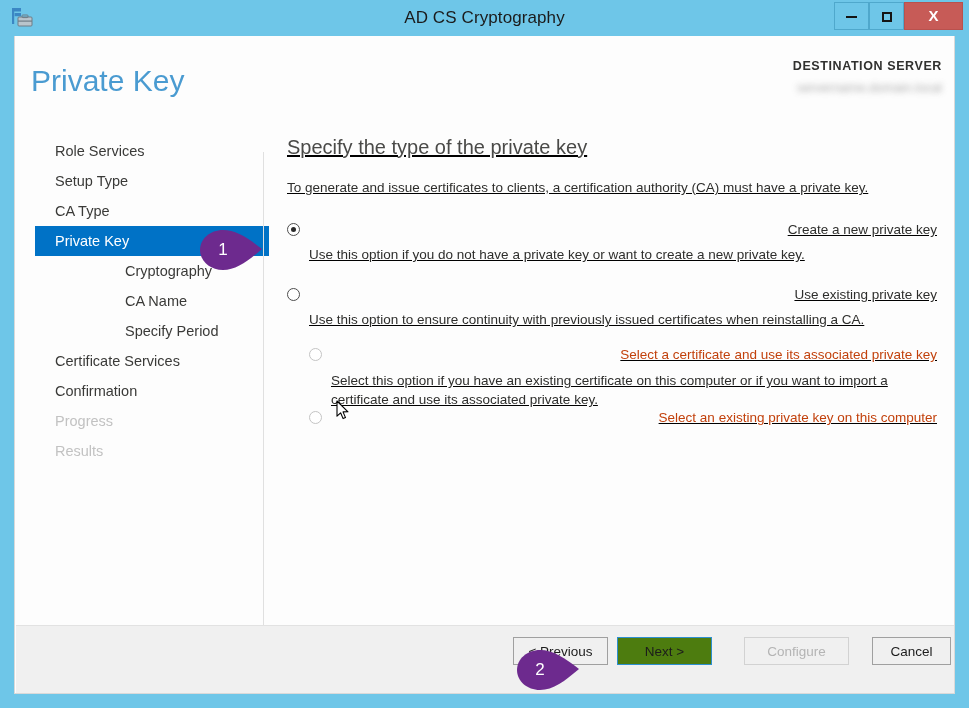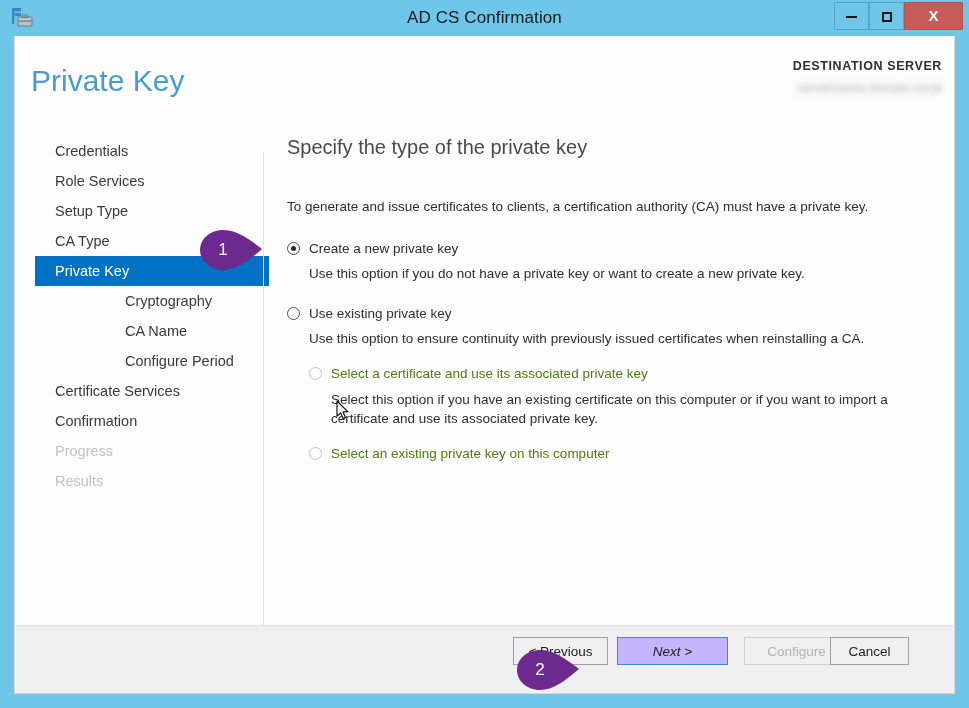--- a/index.html
+++ b/index.html
@@ -171,43 +171,45 @@
     width: 1px;
     height: 488px;
     background: #e0e0e0;
   }
 
   
   #content {
     position: absolute;
     left: 272px; top: 100px;
     width: 650px;
+    text-decoration: underline;
   }
   #content-heading {
     font-size: 20px;
     color: #4a4a48;
     font-weight: normal;
     margin: 0;
     padding: 0;
     font-family: "Liberation Sans", sans-serif;
   }
   #content-intro {
-    margin-top: 40px;
+    margin-top: 21px;
     font-size: 13.5px;
     color: #2e2e2c;
     font-family: "Liberation Sans", sans-serif;
   }
 
   .opt-group { position: relative; }
   .opt-row {
     position: relative;
     font-size: 13.5px;
     color: #2e2e2c;
     font-family: "Liberation Sans", sans-serif;
     line-height: 18px;
+    text-align: right;
   }
   .radio {
     position: absolute;
     left: 0; top: 2px;
     width: 13px; height: 13px;
     border-radius: 50%;
     border: 1px solid #4d4d4d;
     background: #ffffff;
     box-sizing: border-box;
   }
@@ -224,21 +226,21 @@
     display: block;
     padding-left: 22px;
   }
   .opt-desc {
     padding-left: 22px;
     font-size: 13.5px;
     color: #2e2e2c;
     line-height: 19px;
     font-family: "Liberation Sans", sans-serif;
   }
-  .dimtext { color: #4d7c0f; }
+  .dimtext { color: #c2410c; }
 
   #more-link {
     position: absolute;
     left: 272px; top: 598px;
     font-size: 13.5px;
     color: #4a9bd1;
     text-decoration: none;
     font-family: "Liberation Sans", sans-serif;
     cursor: pointer;
   }
@@ -260,31 +262,30 @@
     font-size: 13.5px;
     font-family: "Liberation Sans", sans-serif;
     background: #f0f0f0;
     border: 1px solid #a0a0a0;
     color: #1c1c1c;
     cursor: default;
     padding: 0;
   }
   #btn-prev    { left: 497px; width: 95px; }
   #btn-next    {
-    left: 601px; width: 111px;
-    background: #c4b5fd;
+    left: 601px; width: 95px;
+    background: #4d7c0f;
     border-color: #2d8fd0;
-    font-style: italic;
   }
   #btn-configure {
     left: 728px; width: 105px;
     color: #b4b4b4;
     border-color: #d2d2d2;
   }
-  #btn-cancel  { left: 814px; width: 79px; }
+  #btn-cancel  { left: 856px; width: 79px; }
 
   
   .callout {
     position: absolute;
     width: 68px;
     height: 44px;
     z-index: 40;
   }
   .callout svg { display: block; }
   .callout .num {
@@ -319,47 +320,46 @@
       <svg width="26" height="26" viewBox="0 0 26 26">
         <rect x="3" y="3" width="9" height="3.5" fill="#3b87c4"></rect>
         <rect x="3" y="3" width="2.2" height="16" fill="#3b87c4"></rect>
         <rect x="5.6" y="8" width="6.4" height="3.2" fill="#3b87c4"></rect>
         <rect x="9" y="12" width="14" height="9" rx="1" fill="#b8c4cc" stroke="#6e7c86" stroke-width="1"></rect>
         <rect x="13" y="10" width="6" height="2.6" rx="0.8" fill="none" stroke="#6e7c86" stroke-width="1"></rect>
         <rect x="9" y="15.5" width="14" height="1.2" fill="#6e7c86"></rect>
       </svg>
     </span>
 
-    <div id="title-text">AD CS Confirmation</div>
+    <div id="title-text">AD CS Cryptography</div>
 
     <button class="wbtn" id="btn-min">
       <span class="glyph-min"></span>
     </button>
     <button class="wbtn" id="btn-max">
       <span class="glyph-max"></span>
     </button>
     <button class="wbtn" id="btn-close">X</button>
   </div>
 
   <div id="frame">
     <div id="client">
 
       <div id="page-title">Private Key</div>
       <div id="dest-server-label">DESTINATION SERVER</div>
       <div id="dest-server-name">servername.domain.local</div>
 
       <nav id="sidebar">
-        <div class="nav-item"><span>Credentials</span></div>
         <div class="nav-item"><span>Role Services</span></div>
         <div class="nav-item"><span>Setup Type</span></div>
         <div class="nav-item"><span>CA Type</span></div>
         <div class="nav-item selected"><span>Private Key</span></div>
         <div class="nav-item sub"><span>Cryptography</span></div>
         <div class="nav-item sub"><span>CA Name</span></div>
-        <div class="nav-item sub"><span>Configure Period</span></div>
+        <div class="nav-item sub"><span>Specify Period</span></div>
         <div class="nav-item"><span>Certificate Services</span></div>
         <div class="nav-item"><span>Confirmation</span></div>
         <div class="nav-item disabled"><span>Progress</span></div>
         <div class="nav-item disabled"><span>Results</span></div>
       </nav>
 
       <div id="divider"></div>
 
       <section id="content">
         <h2 id="content-heading">Specify the type of the private key</h2>
@@ -378,21 +378,21 @@
             <span class="opt-label">Use existing private key</span>
           </div>
           <div class="opt-desc" style="margin-top:6px;">Use this option to ensure continuity with previously issued certificates when reinstalling a CA.</div>
 
           <div class="opt-row" style="margin-top:17px; margin-left:22px;">
             <span class="radio dim"></span>
             <span class="opt-label dimtext">Select a certificate and use its associated private key</span>
           </div>
           <div class="opt-desc" style="margin-top:7px; margin-left:22px; width:580px;">Select this option if you have an existing certificate on this computer or if you want to import a certificate and use its associated private key.</div>
 
-          <div class="opt-row" style="margin-top:17px; margin-left:22px;">
+          <div class="opt-row" style="margin-left:22px;">
             <span class="radio dim"></span>
             <span class="opt-label dimtext">Select an existing private key on this computer</span>
           </div>
         </div>
       </section>
 
       <a id="more-link" href="#">More about Private Key</a>
 
       <div id="footer">
         <button class="fbtn" id="btn-prev">&lt; Previous</button>

